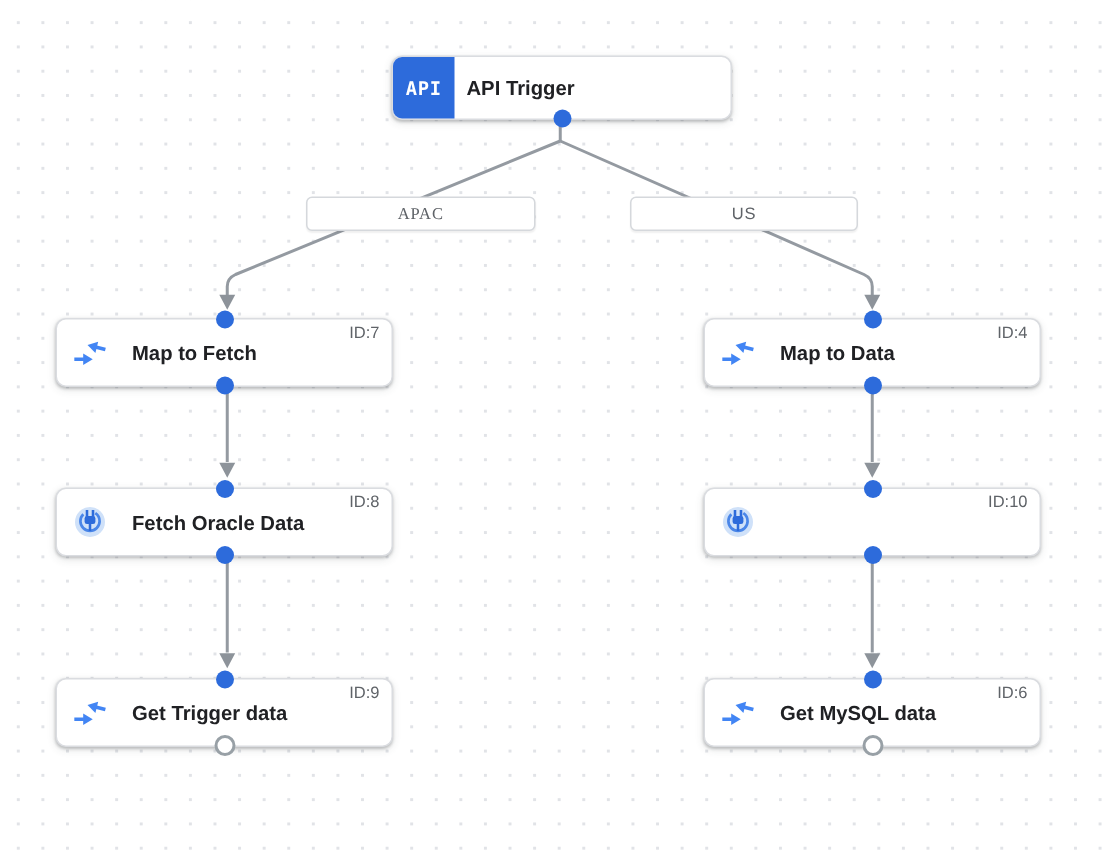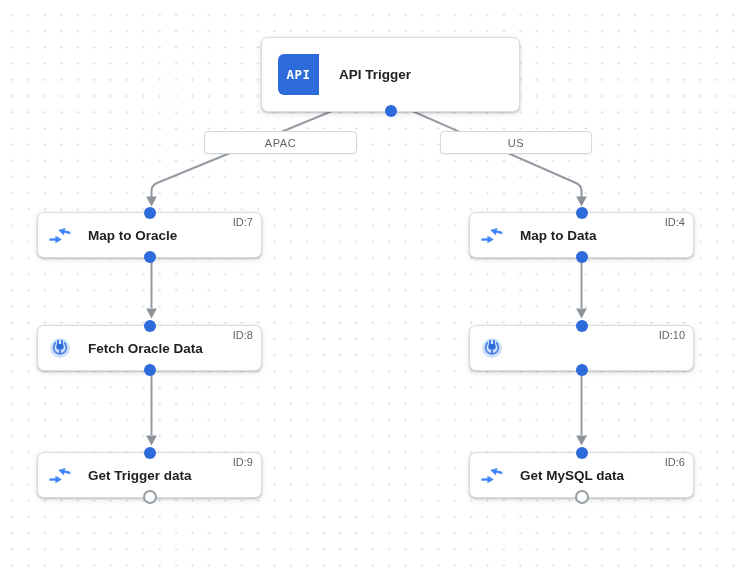--- a/index.html
+++ b/index.html
@@ -19,41 +19,41 @@
     position:absolute;background:#fff;border:1px solid #dadce0;border-radius:7px;
     box-shadow:0 1px 2px rgba(60,64,67,.28),0 2px 6px rgba(60,64,67,.12);
     display:flex;align-items:center;
   }
   .task{width:223px;height:44px;left:37px;}
   .task.right{left:469px;}
   .node .icon{flex:0 0 auto;margin-left:11px;width:22px;height:22px;display:flex;align-items:center;justify-content:center;}
   .node .title{margin-left:17px;font-size:13.5px;font-weight:bold;color:#202124;white-space:nowrap;}
   .id-label{position:absolute;top:3px;right:8px;font-size:11px;color:#5f6368;}
 
-  .trigger{left:261px;top:37px;width:225px;height:41px;padding:16px;overflow:visible;}
+  .trigger{left:261px;top:37px;width:225px;height:41px;padding:0;overflow:visible;}
   .trigger-badge{
     width:41px;height:100%;background:#2d6bdb;border-radius:6px 0 0 6px;
     display:flex;align-items:center;justify-content:center;
     color:#fff;font-family:"DejaVu Sans Mono",monospace;font-weight:bold;font-size:12.5px;letter-spacing:.5px;
   }
-  .trigger .title{margin-left:20px;}
+  .trigger .title{margin-left:8px;}
 
   .port{position:absolute;left:50%;width:12px;height:12px;border-radius:50%;background:#2d6bdb;transform:translateX(-50%);}
   .port-top{top:-6px;}
   .port-bottom{bottom:-6px;}
   .port-end{width:10px;height:10px;background:#fff;border:2px solid #98a0a6;bottom:-7px;}
 
   .branch-label{
     position:absolute;height:21px;background:#fff;border:1px solid #d5d8dc;border-radius:4px;
     box-shadow:0 1px 1px rgba(60,64,67,.08);
     display:flex;align-items:center;justify-content:center;
     font-size:11px;color:#5f6368;letter-spacing:.6px;
   }
-  #branch-apac{left:204px;top:131px;width:151px;}
-  #branch-us{left:420px;top:131px;width:150px;margin-left:20px;}
+  #branch-apac{left:204px;top:131px;width:151px;font-family:Liberation Serif, serif;}
+  #branch-us{left:420px;top:131px;width:150px;}
 </style>
 </head>
 <body>
 
 <div id="canvas">
 
   <svg class="edges">
 
     <path class="edge" d="M373.5,78 L373.5,94"></path>
     <path class="edge" d="M373.5,94 L157,183 Q151.5,185.5 151.5,191 L151.5,197"></path>
@@ -91,21 +91,21 @@
         <g stroke="#4285f4" fill="#4285f4">
           <line x1="0.5" y1="16" x2="7.5" y2="16" stroke-width="2.6"></line>
           <polygon points="7,11.8 14,16 7,20.2" stroke="none"></polygon>
           <g transform="rotate(14 16 7)">
             <line x1="23.5" y1="7" x2="16" y2="7" stroke-width="2.6"></line>
             <polygon points="17,2.8 10,7 17,11.2" stroke="none"></polygon>
           </g>
         </g>
       </svg>
     </span>
-    <span class="title">Map to Oracle</span>
+    <span class="title">Map to Fetch</span>
     <span class="id-label">ID:7</span>
     <div class="port port-top"></div>
     <div class="port port-bottom"></div>
   </div>
 
   <div class="node task" style="top:325px">
     <span class="icon">
       <svg width="22" height="22" viewBox="0 0 22 22">
         <circle cx="11" cy="11" r="10" fill="#cfe1f9"></circle>
         <circle cx="11" cy="10.5" r="6.4" fill="none" stroke="#4a86e8" stroke-width="1.8" pathLength="100" stroke-dasharray="78 22" stroke-dashoffset="14"></circle>

